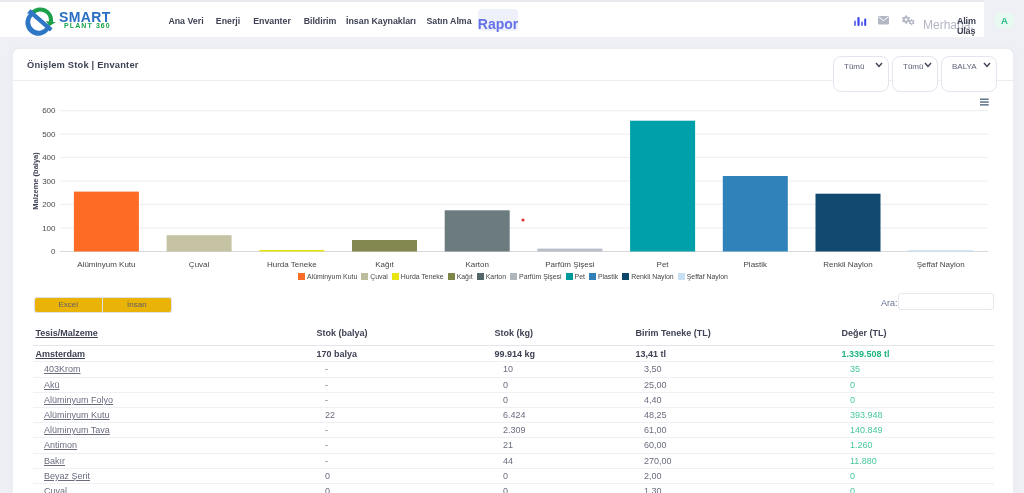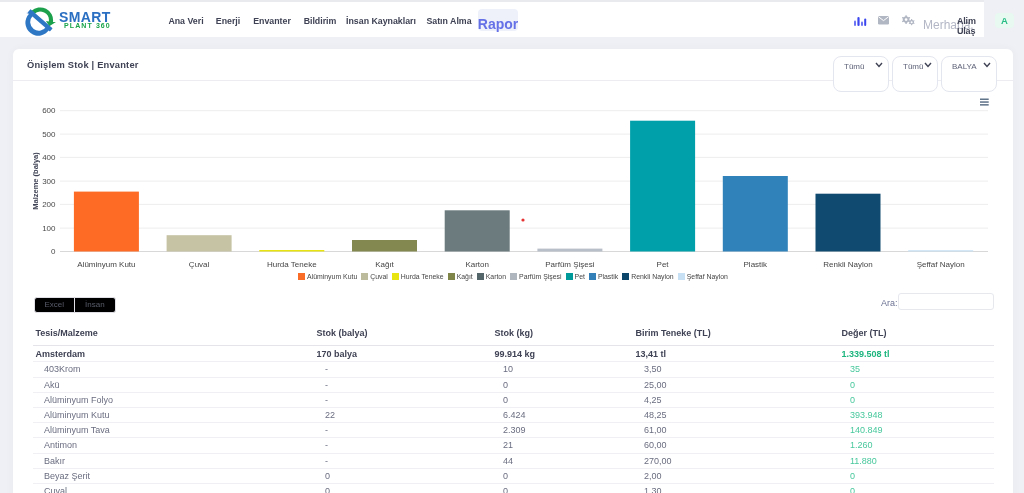--- a/index.html
+++ b/index.html
@@ -19,31 +19,31 @@
 .card { position:absolute; left:13px; top:49px; width:1000px; height:460px; background:#fff; border-radius:6px; box-shadow:0 0 8px rgba(80,80,120,0.04); }
 .card-hd { position:absolute; left:0; top:0; width:100%; height:32px; border-bottom:1px solid #ececf1; }
 .card-title { position:absolute; left:14px; top:11px; font-size:9.3px; font-weight:bold; color:#3f4254; letter-spacing:0.2px; }
 .sel { position:absolute; top:7px; height:36px; border:1px solid #e4e6ef; border-radius:8px; background:#fff; font-size:8px; color:#5e6278; }
 .sel .st { position:absolute; left:10px; top:5px; }
 .sel .ch { position:absolute; right:5px; top:5px; }
 .legend { position:absolute; left:0; top:223.5px; width:1000px; text-align:center; font-size:6.9px; color:#454545; white-space:nowrap; }
 .li { margin:0 2px; }
 .sq { display:inline-block; width:7px; height:7px; margin-right:2px; vertical-align:-1px; }
 .btngrp { position:absolute; left:20.5px; top:247.5px; }
-.btn { display:inline-block; height:16px; line-height:14px; border:1px solid #e0e0e6; background:#000000; color:#5a5d6b; font-size:8px; padding:0 10px; vertical-align:top; }
+.btn { display:inline-block; height:16px; line-height:14px; border:1px solid #e0e0e6; background:#eab308; color:#5a5d6b; font-size:8px; padding:0 24px; vertical-align:top; }
 .btn.l { border-radius:3px 0 0 3px; }
 .btn.r { border-radius:0 3px 3px 0; border-left:none; }
 .ara-lbl { position:absolute; left:868px; top:249px; font-size:9px; color:#6c7293; }
 .ara-inp { position:absolute; left:884.5px; top:244px; width:96px; height:17px; border:1px solid #e6e8ee; border-radius:3px; background:#fff; }
 table.tbl { position:absolute; left:19.5px; top:278px; width:961px; border-collapse:collapse; table-layout:fixed; }
 .tbl th { text-align:left; font-size:9px; font-weight:bold; color:#3f4254; padding:1px 0 7px 0; border-bottom:1px solid #e4e4ea; }
 .tbl td { font-size:9px; color:#6a6d80; height:15.2px; padding:0; border-bottom:1px solid #efeff4; vertical-align:middle; }
 .tbl tr.parent td { height:16.4px; }
 .tbl tr.parent td { font-weight:bold; color:#3f4254; }
-.tbl th:first-child, .tbl td:first-child { padding-left:3px; }
+.tbl th:first-child, .tbl td:first-child { padding-left:3px;text-decoration:underline; }
 .tbl td.g { color:#48c89d; }
 .tbl tr.parent td.g { color:#1cb57e; }
 .tbl tr.sub td .in { padding-left:8.5px; display:block; }
 .tbl tr.sub td:first-child .in { padding-left:8.5px; }
 </style>
 </head>
 <body>
 <div class="hdr">
   <svg class="logo" width="36" height="32" viewBox="0 0 36 32">
     <path d="M 8.24 6.02 A 12.9 12.9 0 0 1 29.97 17.10 L 32.91 16.95 L 26.26 21.18 L 22.97 15.91 L 25.82 16.51 A 8.7 8.7 0 0 0 11.16 9.04 Z" fill="#1ca04c"></path>
@@ -212,21 +212,21 @@
           <td>
             <span class="in">Alüminyum Folyo</span>
           </td>
           <td>
             <span class="in">-</span>
           </td>
           <td>
             <span class="in">0</span>
           </td>
           <td>
-            <span class="in">4,25</span>
+            <span class="in">4,40</span>
           </td>
           <td class="g">
             <span class="in">0</span>
           </td>
         </tr>
       <tr class="sub">
           <td>
             <span class="in">Alüminyum Kutu</span>
           </td>
           <td>

